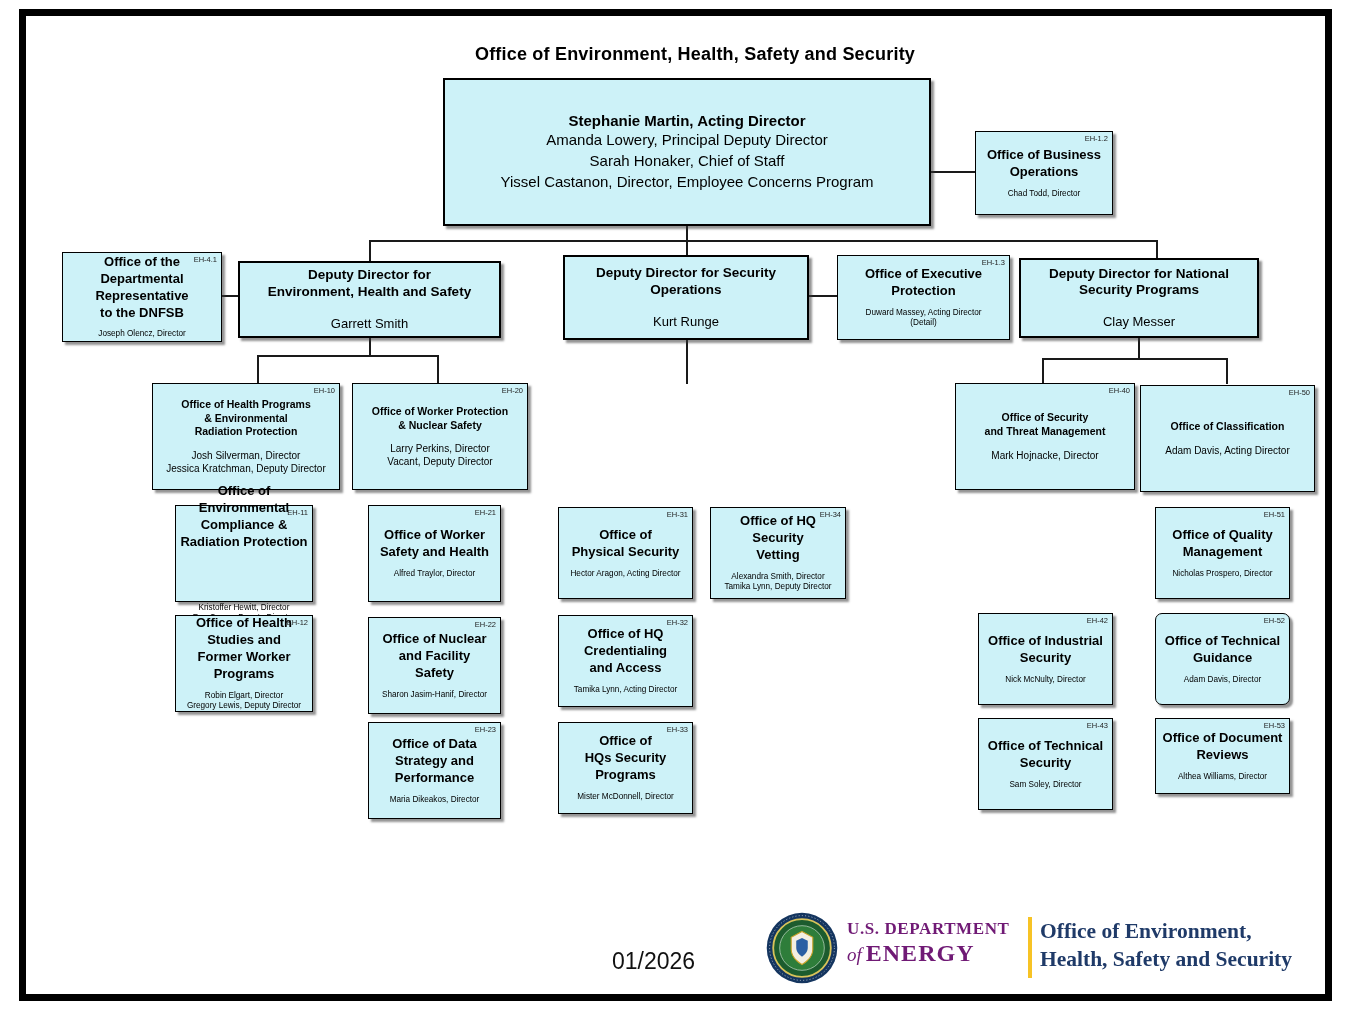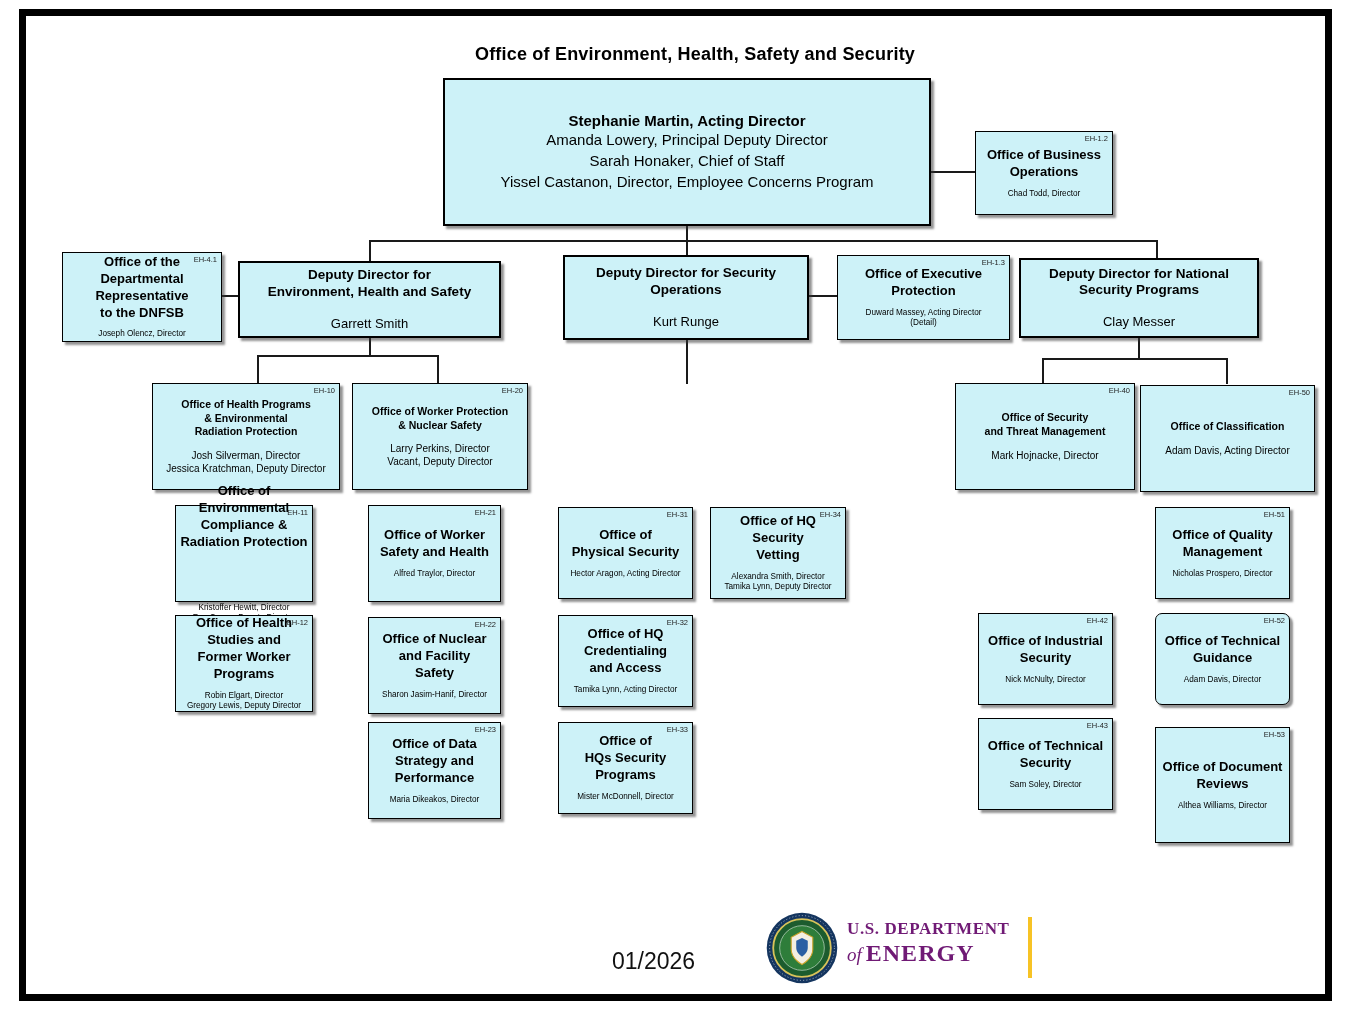--- a/index.html
+++ b/index.html
@@ -248,21 +248,21 @@
     <div class="box-people">Nicholas Prospero, Director</div>
   </div>
 
   <div class="box sm" style="left:1155px;top:613px;width:135px;height:92px;border-radius:7px;">
     <span class="box-code">EH-52</span>
     <div class="box-title">Office of Technical
 Guidance</div>
     <div class="box-people">Adam Davis, Director</div>
   </div>
 
-  <div class="box sm" style="left:1155px;top:718px;width:135px;height:116px;margin-top:9px;">
+  <div class="box sm" style="left:1155px;top:718px;width:135px;height:76px;">
     <span class="box-code">EH-53</span>
     <div class="box-title">Office of Document
 Reviews</div>
     <div class="box-people">Althea Williams, Director</div>
   </div>
 
   <div class="footer-date">01/2026</div>
 
   <svg class="seal" viewBox="0 0 100 100" aria-hidden="true">
     <circle cx="50" cy="50" r="49" fill="#14355F"></circle>
@@ -276,13 +276,17 @@
   <div class="dept">
     <div class="dept-l1">U.S. DEPARTMENT</div>
     <div class="dept-l2">
       <span class="dept-of">of</span>
       <span class="dept-energy">ENERGY</span>
     </div>
   </div>
 
   <div class="footer-divider"></div>
 
+  <div class="office-name">
+    <div>Office of Environment,</div>
+    <div>Health, Safety and Security</div>
+  </div>
 </div>
 
 </body></html>

